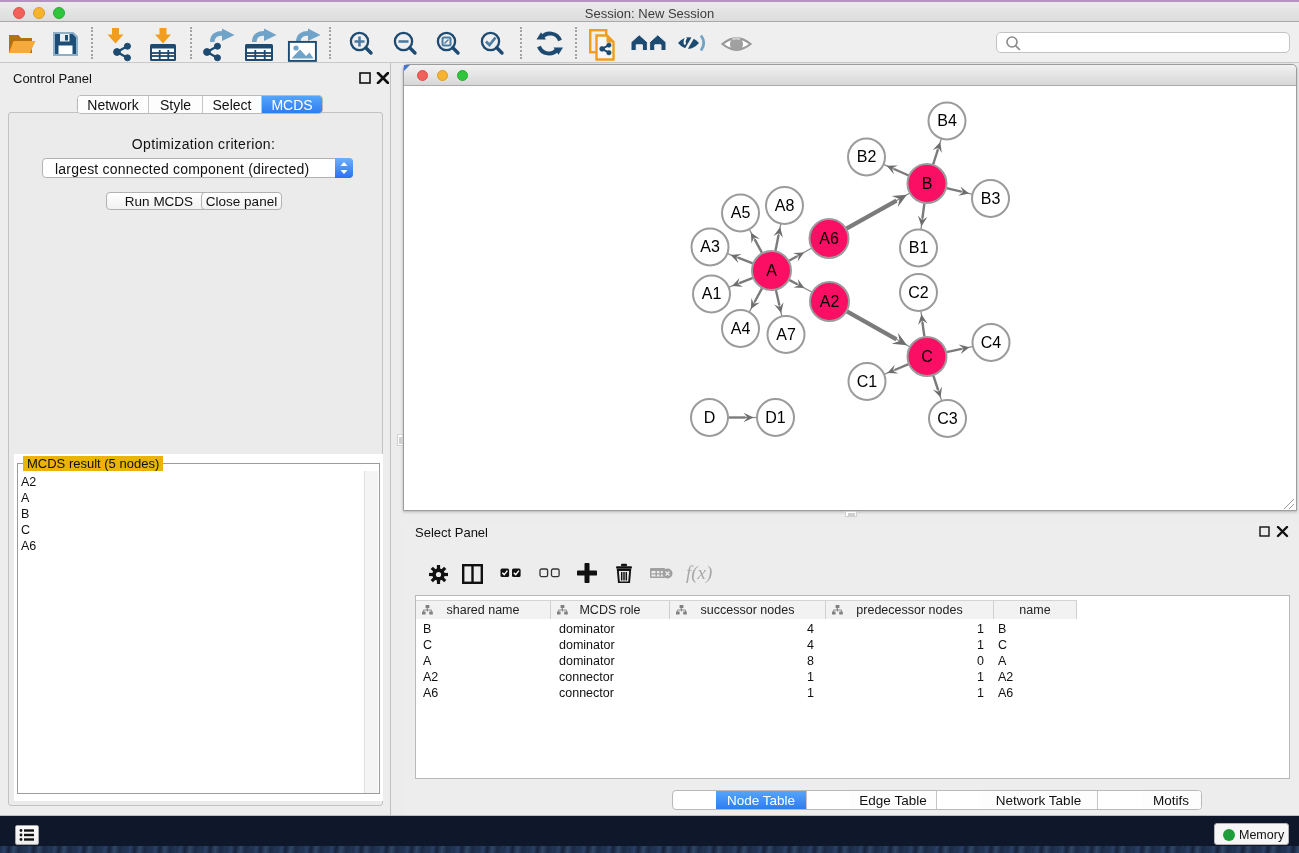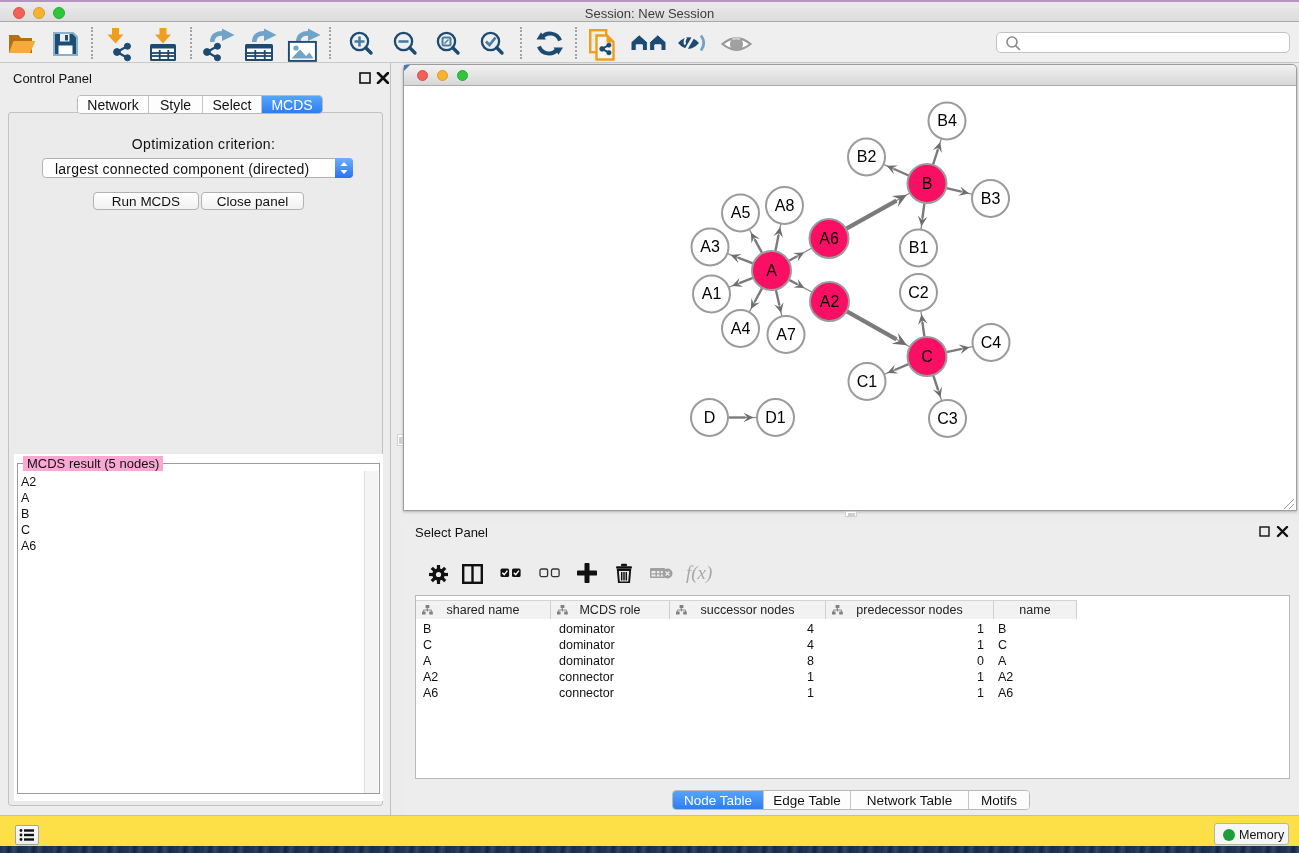--- a/index.html
+++ b/index.html
@@ -39,21 +39,21 @@
 #dropdown { left:42px; top:95px; width:311px; height:20px; background:#fff;
   border:1px solid #b2b2b2; border-radius:4px; }
 #dropdown .dtext { position:absolute; left:12px; top:2px; font-size:14px; letter-spacing:0.2px; color:#111; }
 #dropdown .stepper { position:absolute; right:-1px; top:-1px; width:18px; height:20px;
   background:linear-gradient(#6db1fc,#2a71ee); border-radius:0 4px 4px 0; }
 .btn { position:absolute; height:18px; background:linear-gradient(#ffffff,#f1f1f1);
   border:1px solid #b2b2b2; border-radius:4px; font-size:13.5px; color:#111;
   display:flex; align-items:center; justify-content:center; }
 #cp-white { left:14px; top:391px; width:369px; height:347px; background:#fff; }
 #fieldset { left:17px; top:400px; width:363px; height:331px; border:1px solid #9c9c9c; }
-#fs-legend { left:23px; top:393px; background:#f9a8d4; font-size:13px; color:#111; padding:0 4px; }
+#fs-legend { left:23px; top:393px; background:#eab308; font-size:13px; color:#111; padding:0 4px; }
 #mcds-list { left:21px; top:411px; font-size:12.5px; color:#111; line-height:16px; }
 #cp-scroll { left:364px; top:408px; width:14px; height:322px; background:#f4f4f4;
   border-left:1px solid #dedede; }
 
 
 #netwin { left:403px; top:64px; width:894px; height:447px; background:#fff;
   border:1px solid #9c9c9c; border-radius:5px 5px 0 0;
   box-shadow:0 1px 3px rgba(0,0,0,0.25); }
 #nw-titlebar { left:0; top:0; width:892px; height:21px;
   background:linear-gradient(#f2f2f2,#d7d7d7); border-bottom:1px solid #ababab;
@@ -65,24 +65,24 @@
 
 #tpanel { left:403px; top:522px; width:896px; height:293px; background:#ededed; }
 #tp-title { left:12px; top:3px; font-size:13px; color:#111; }
 #tp-table { left:12px; top:73px; width:875px; height:184px; background:#fff;
   border:1px solid #b9b9b9; }
 .th { position:absolute; top:5px; height:18px; background:#f2f2f2;
   border-right:1px solid #cfcfcf; font-size:12.5px; color:#222; }
 .th .lbl { position:absolute; width:100%; text-align:center; top:2px; }
 .trow { position:absolute; font-size:12.5px; color:#111; height:16px; }
 #bottom-tabs { left:269px; top:268px; height:20px; }
-#bottom-tabs .tab { font-size:13.5px; }
-
-
-#statusbar { left:0; top:815px; width:1299px; height:31px; background:#fde047;
+#bottom-tabs .tab { font-size:13.5px;margin-left:43px; }
+
+
+#statusbar { left:0; top:815px; width:1299px; height:31px; background:#0f172a;
   border-top:1px solid #bdbdbd; }
 #listbtn { left:15px; top:9px; width:24px; height:20px; background:linear-gradient(#fdfdfd,#ededed);
   border:1px solid #a5a5a5; border-radius:2px; }
 #membtn { left:1214px; top:7px; width:75px; height:22px; background:#f6f6f6;
   border:1px solid #b3b3b3; border-radius:3px; }
 #darkstrip { left:0; top:846px; width:1299px; height:7px;
   background:repeating-linear-gradient(97deg,#1d2f4e 0px,#2a4066 5px,#15223c 9px,#304767 14px,#1a2a47 19px,#223755 25px); }
 text { font-family:"Liberation Sans", sans-serif; }
 </style>
 </head>
@@ -259,22 +259,22 @@
   <div id="opt-label" class="abs">Optimization criterion:</div>
   <div id="dropdown" class="abs">
     <div class="dtext">largest connected component (directed)</div>
     <div class="stepper">
       <svg width="18" height="20" viewBox="0 0 18 20">
         <path d="M9 4 L12.5 8 L5.5 8 Z" fill="#fff"></path>
         <path d="M9 16 L12.5 12 L5.5 12 Z" fill="#fff"></path>
       </svg>
     </div>
   </div>
-  <div class="btn" style="left:93px; top:129px; width:106px;text-align:right;">Run MCDS</div>
-  <div class="btn" style="left:201px; top:129px; width:103px;">Close panel</div>
+  <div class="btn" style="left:106px; top:129px; width:106px;text-align:right;">Run MCDS</div>
+  <div class="btn" style="left:201px; top:129px; width:81px;">Close panel</div>
   <div id="cp-white" class="abs"></div>
   <div id="fieldset" class="abs"></div>
   <div id="fs-legend" class="abs">MCDS result (5 nodes)</div>
   <div id="cp-scroll" class="abs"></div>
   <div id="mcds-list" class="abs">A2<br>A<br>B<br>C<br>A6</div>
 </div>
 
 <div id="netwin" class="abs">
   <div id="nw-titlebar" class="abs">
     <div class="tl" style="left:13px; background:#f2605a; border:1px solid #dd4f47;"></div>

